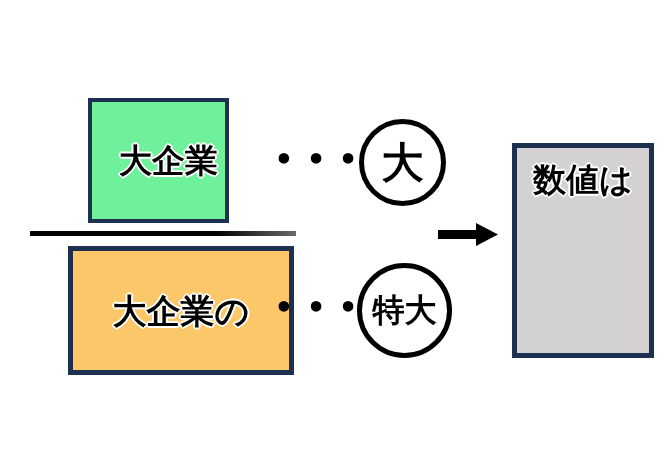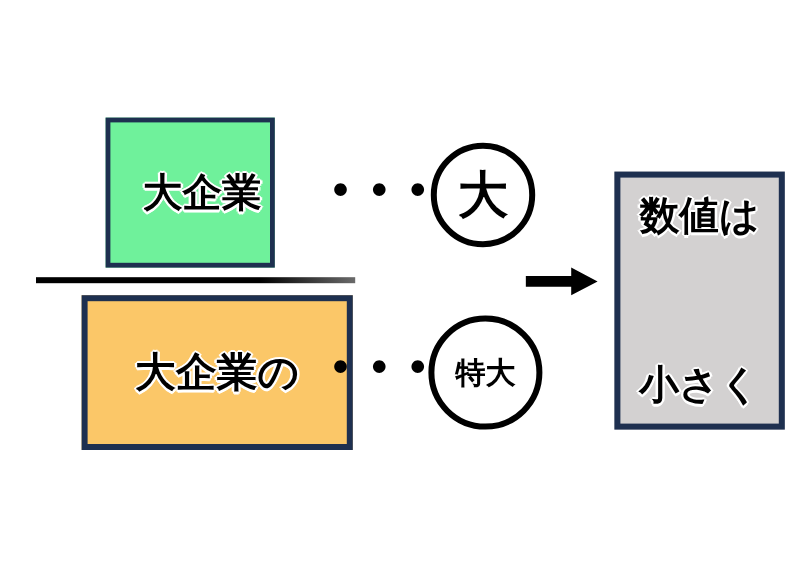--- a/index.html
+++ b/index.html
@@ -95,21 +95,21 @@
     color: #000000;
   }
   .circle-top {
     left: 359px; top: 119px;
     width: 87px; height: 87px;
     font-size: 42px;
   }
   .circle-bottom {
     left: 357px; top: 263px;
     width: 95px; height: 95px;
-    font-size: 25px;
+    font-size: 32px;
   }
   .size-circle span { white-space: nowrap; }
   .arrow-svg {
     position: absolute;
     left: 438px; top: 221px;
   }
 </style>
 </head>
 <body>
 
@@ -136,16 +136,15 @@
   <div class="size-circle circle-bottom">
     <span>特大</span>
   </div>
 
   <svg class="arrow-svg" width="62" height="27" viewBox="0 0 62 27" aria-hidden="true">
     <polygon points="0,9 38,9 38,2 60,13.5 38,25 38,18 0,18" fill="#000000"></polygon>
   </svg>
 
   <div class="box result-box">
     <div class="line">数値は</div>
-    <div class="line">小さく</div>
   </div>
 
 </div>
 
 </body></html>

